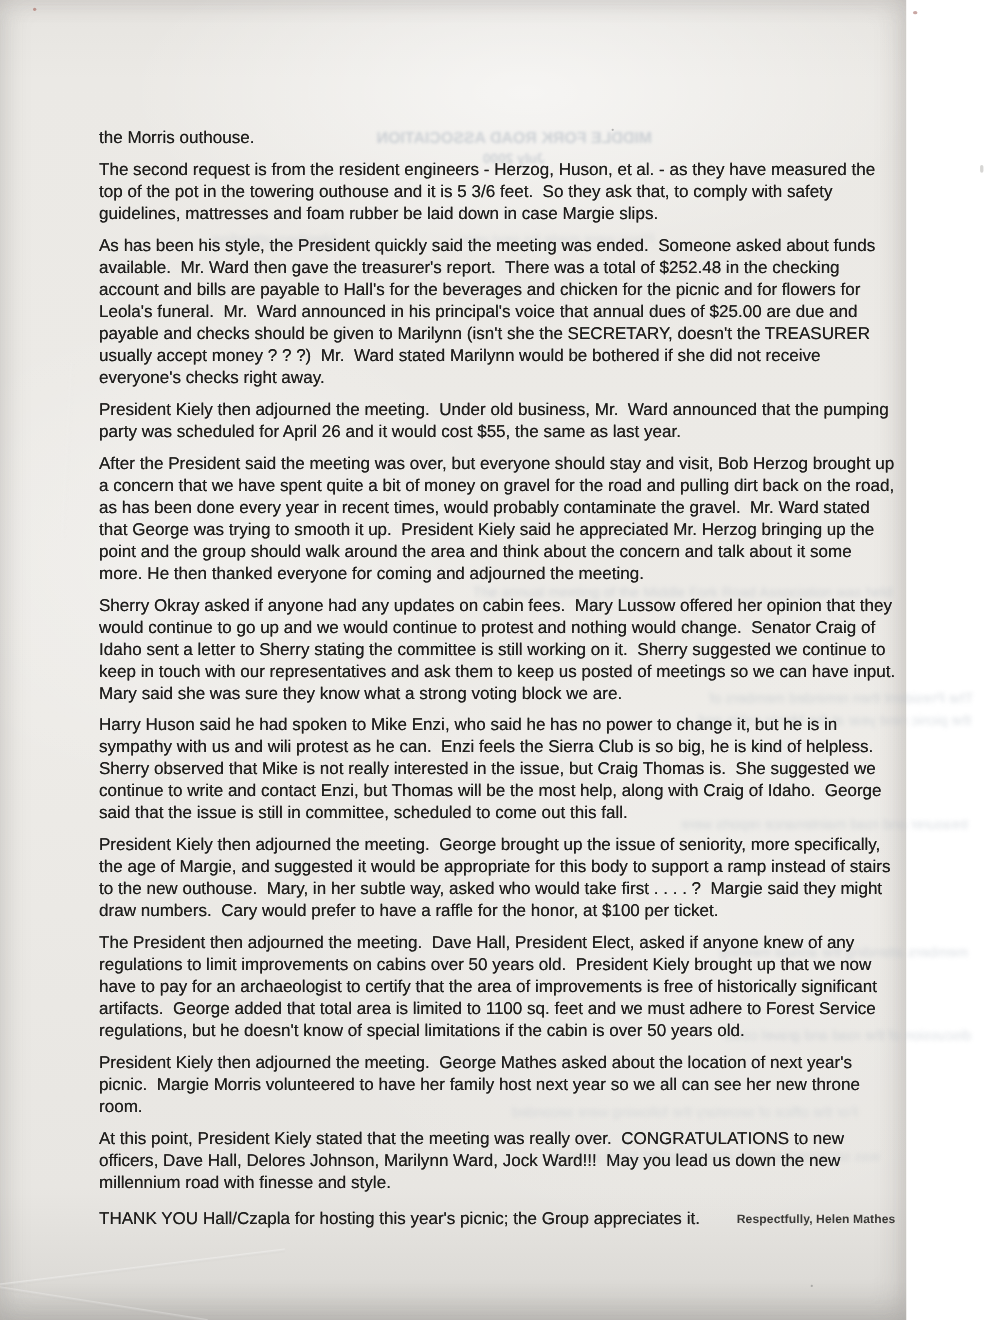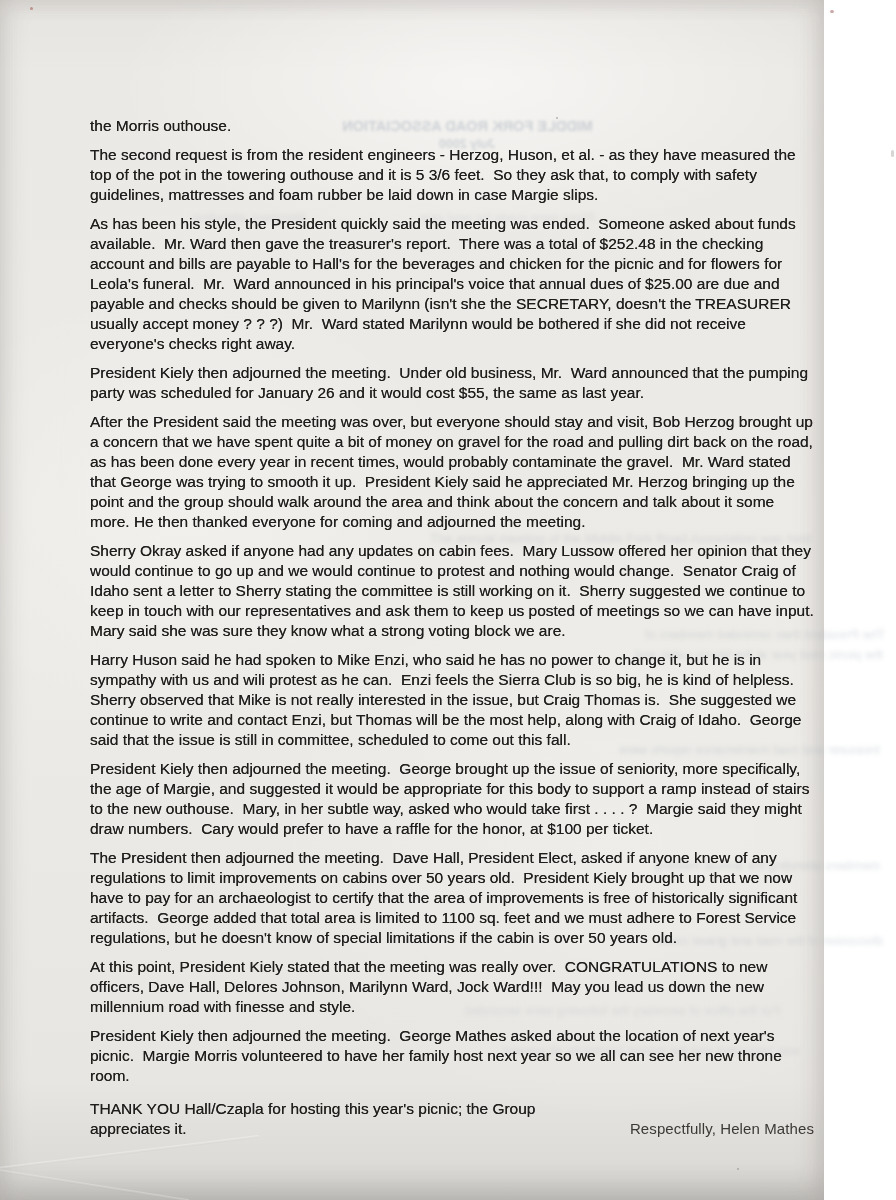--- a/index.html
+++ b/index.html
@@ -36,22 +36,22 @@
     white-space: pre-wrap;
   }
   .closing-row {
     display: flex;
     justify-content: space-between;
     align-items: flex-end;
     margin-top: 13px;
   }
   .closing-row .thanks { white-space: pre-wrap; }
   .closing-row .signature {
-    font-size: 15px;
-    font-weight: 400;
+    font-size: 11px;
+    font-weight: 700;
     color: #3a3936;
     text-shadow: none;
     letter-spacing: 0.1px;
     flex: none;
     margin-left: 12px;
   }
   
   .ghost {
     position: absolute;
     color: #b2bac3;
@@ -126,28 +126,28 @@
   <div class="ghost gf5 mirrored">discussion of the road and gravel costs</div>
   <div class="ghost gf6 mirrored">For the office of secretary the following were seconded</div>
   <div class="ghost gf7 mirrored">was seconded and the motion carried by all present</div>
   <div class="ghost gf8 mirrored">Members attending:</div>
   <div class="ghost gf9 mirrored">Plans were made for next year</div>
 
   <div class="content">
     <p>the Morris outhouse.</p>
     <p>The second request is from the resident engineers - Herzog, Huson, et al. - as they have measured the top of the pot in the towering outhouse and it is 5 3/6 feet.  So they ask that, to comply with safety guidelines, mattresses and foam rubber be laid down in case Margie slips.</p>
     <p>As has been his style, the President quickly said the meeting was ended.  Someone asked about funds available.  Mr. Ward then gave the treasurer's report.  There was a total of $252.48 in the checking account and bills are payable to Hall's for the beverages and chicken for the picnic and for flowers for Leola's funeral.  Mr.  Ward announced in his principal's voice that annual dues of $25.00 are due and payable and checks should be given to Marilynn (isn't she the SECRETARY, doesn't the TREASURER usually accept money ? ? ?)  Mr.  Ward stated Marilynn would be bothered if she did not receive everyone's checks right away.</p>
-    <p>President Kiely then adjourned the meeting.  Under old business, Mr.  Ward announced that the pumping party was scheduled for January 26 and it would cost $55, the same as last year.</p>
+    <p>President Kiely then adjourned the meeting.  Under old business, Mr.  Ward announced that the pumping party was scheduled for April 26 and it would cost $55, the same as last year.</p>
     <p>After the President said the meeting was over, but everyone should stay and visit, Bob Herzog brought up a concern that we have spent quite a bit of money on gravel for the road and pulling dirt back on the road, as has been done every year in recent times, would probably contaminate the gravel.  Mr. Ward stated that George was trying to smooth it up.  President Kiely said he appreciated Mr. Herzog bringing up the point and the group should walk around the area and think about the concern and talk about it some more. He then thanked everyone for coming and adjourned the meeting.</p>
     <p>Sherry Okray asked if anyone had any updates on cabin fees.  Mary Lussow offered her opinion that they would continue to go up and we would continue to protest and nothing would change.  Senator Craig of Idaho sent a letter to Sherry stating the committee is still working on it.  Sherry suggested we continue to keep in touch with our representatives and ask them to keep us posted of meetings so we can have input.  Mary said she was sure they know what a strong voting block we are.</p>
     <p>Harry Huson said he had spoken to Mike Enzi, who said he has no power to change it, but he is in sympathy with us and wili protest as he can.  Enzi feels the Sierra Club is so big, he is kind of helpless.  Sherry observed that Mike is not really interested in the issue, but Craig Thomas is.  She suggested we continue to write and contact Enzi, but Thomas will be the most help, along with Craig of Idaho.  George said that the issue is still in committee, scheduled to come out this fall.</p>
     <p>President Kiely then adjourned the meeting.  George brought up the issue of seniority, more specifically, the age of Margie, and suggested it would be appropriate for this body to support a ramp instead of stairs to the new outhouse.  Mary, in her subtle way, asked who would take first . . . . ?  Margie said they might draw numbers.  Cary would prefer to have a raffle for the honor, at $100 per ticket.</p>
     <p>The President then adjourned the meeting.  Dave Hall, President Elect, asked if anyone knew of any regulations to limit improvements on cabins over 50 years old.  President Kiely brought up that we now have to pay for an archaeologist to certify that the area of improvements is free of historically significant artifacts.  George added that total area is limited to 1100 sq. feet and we must adhere to Forest Service regulations, but he doesn't know of special limitations if the cabin is over 50 years old.</p>
+    <p>President Kiely then adjourned the meeting.  George Mathes asked about the location of next year's picnic.  Margie Morris volunteered to have her family host next year so we all can see her new throne room.</p>
     <p>At this point, President Kiely stated that the meeting was really over.  CONGRATULATIONS to new officers, Dave Hall, Delores Johnson, Marilynn Ward, Jock Ward!!!  May you lead us down the new millennium road with finesse and style.</p>
-    <p>President Kiely then adjourned the meeting.  George Mathes asked about the location of next year's picnic.  Margie Morris volunteered to have her family host next year so we all can see her new throne room.</p>
     <div class="closing-row">
       <span class="thanks">THANK YOU Hall/Czapla for hosting this year's picnic; the Group appreciates it.</span>
       <span class="signature">Respectfully, Helen Mathes</span>
     </div>
   </div>
 
   <div class="speck sp1"></div>
   <div class="speck sp2"></div>
   <div class="speck sp3"></div>
   <div class="speck sp4"></div>

